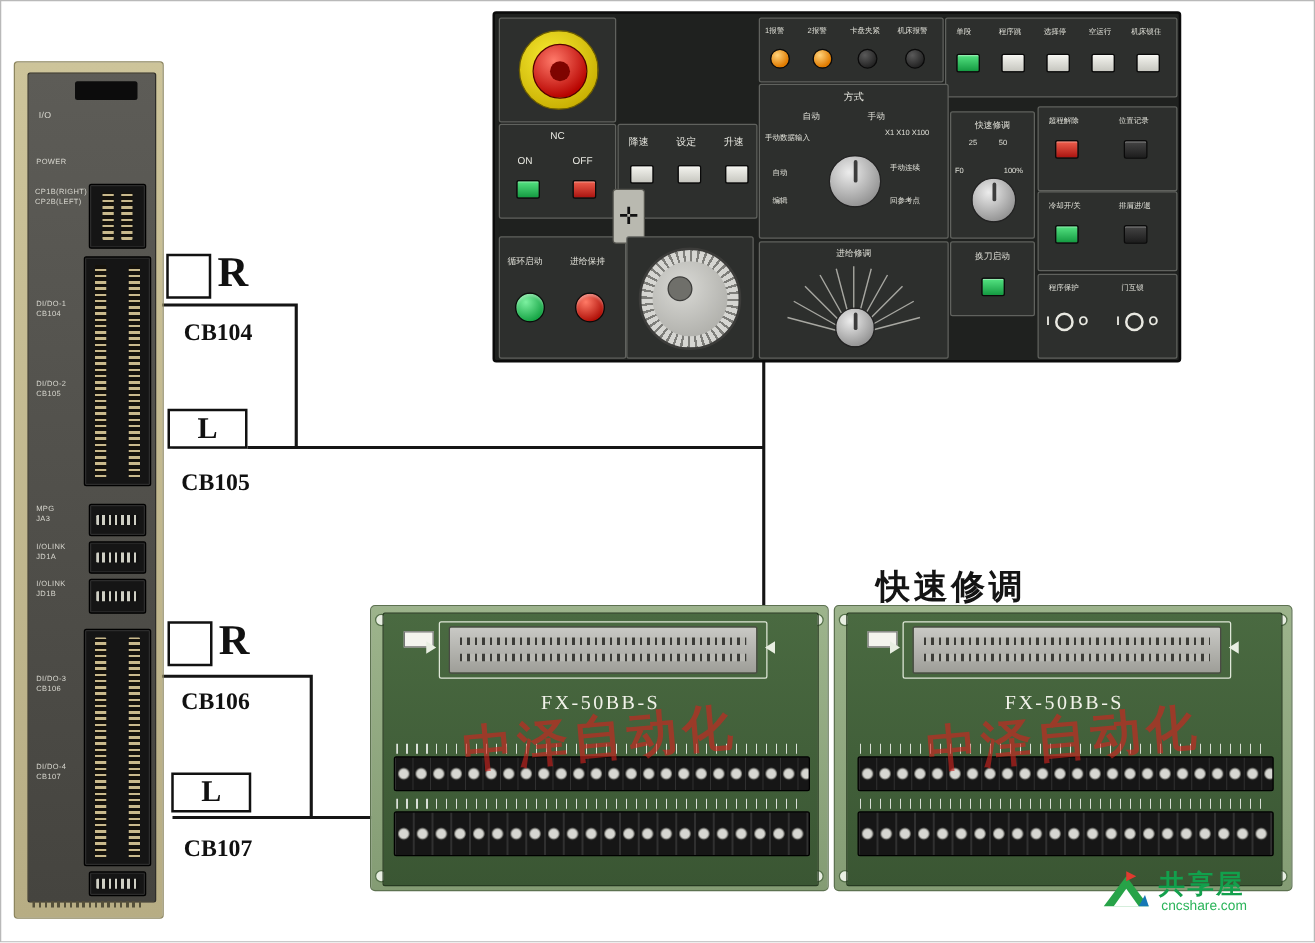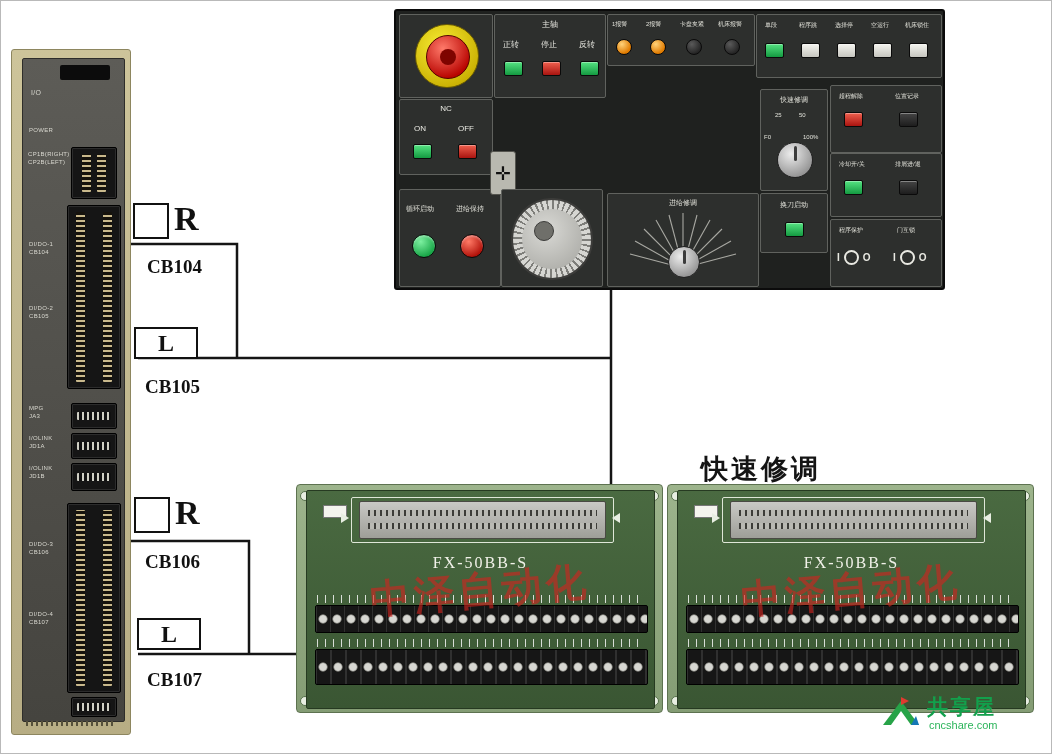--- a/index.html
+++ b/index.html
@@ -160,29 +160,20 @@
   <div class="abs oppanel">
 
     <div class="sec" style="left:3px;top:3px;width:92px;height:82px;">
       <div class="estop-y" style="left:15px;top:9px;">
         <div class="estop-r">
             <div class="estop-c"></div>
           </div>
       </div>
     </div>
 
-    <div class="sec" style="left:98px;top:3px;width:110px;height:82px;">
-      <div class="pl" style="left:0;top:4px;width:110px;text-align:center;">主轴</div>
-      <div class="pl" style="left:8px;top:24px;">正转</div>
-      <div class="pl" style="left:46px;top:24px;">停止</div>
-      <div class="pl" style="left:84px;top:24px;">反转</div>
-      <div class="btn g" style="left:9px;top:46px;"></div>
-      <div class="btn r" style="left:47px;top:46px;"></div>
-      <div class="btn g" style="left:85px;top:46px;"></div>
-    </div>
 
     <div class="sec" style="left:211px;top:3px;width:146px;height:50px;">
       <div class="pls" style="left:4px;top:5px;">1报警</div>
       <div class="pls" style="left:38px;top:5px;">2报警</div>
       <div class="pls" style="left:72px;top:5px;">卡盘夹紧</div>
       <div class="pls" style="left:110px;top:5px;">机床报警</div>
       <div class="lamp o" style="left:8px;top:24px;"></div>
       <div class="lamp o" style="left:42px;top:24px;"></div>
       <div class="lamp k" style="left:78px;top:24px;"></div>
       <div class="lamp k" style="left:116px;top:24px;"></div>
@@ -202,21 +193,41 @@
     </div>
 
     <div class="sec" style="left:3px;top:88px;width:92px;height:74px;">
       <div class="pl" style="left:0;top:4px;width:92px;text-align:center;">NC</div>
       <div class="pl" style="left:14px;top:24px;">ON</div>
       <div class="pl" style="left:58px;top:24px;">OFF</div>
       <div class="btn g" style="left:13px;top:44px;"></div>
       <div class="btn r" style="left:58px;top:44px;"></div>
     </div>
 
-
+    <div class="sec" style="left:98px;top:88px;width:110px;height:74px;">
+      <div class="pl" style="left:8px;top:8px;">降速</div>
+      <div class="pl" style="left:46px;top:8px;">设定</div>
+      <div class="pl" style="left:84px;top:8px;">升速</div>
+      <div class="btn w" style="left:9px;top:32px;"></div>
+      <div class="btn w" style="left:47px;top:32px;"></div>
+      <div class="btn w" style="left:85px;top:32px;"></div>
+    </div>
+
+    <div class="sec" style="left:211px;top:56px;width:150px;height:122px;">
+      <div class="pl" style="left:0;top:4px;width:150px;text-align:center;">方式</div>
+      <div class="pls" style="left:34px;top:20px;font-size:7px;">自动</div>
+      <div class="pls" style="left:86px;top:20px;font-size:7px;">手动</div>
+      <div class="pls" style="left:4px;top:38px;width:44px;white-space:normal;">手动数据输入</div>
+      <div class="pls" style="left:10px;top:66px;">自动</div>
+      <div class="pls" style="left:10px;top:88px;">编辑</div>
+      <div class="pls" style="left:100px;top:36px;">X1 X10 X100</div>
+      <div class="pls" style="left:104px;top:62px;">手动连续</div>
+      <div class="pls" style="left:104px;top:88px;">回参考点</div>
+      <div class="knob" style="left:55px;top:56px;width:40px;height:40px;"></div>
+    </div>
 
     <div class="sec" style="left:364px;top:78px;width:66px;height:100px;">
       <div class="pls" style="left:0;top:5px;width:66px;text-align:center;font-size:7px;">快速修调</div>
       <div class="pls" style="left:14px;top:22px;">25</div>
       <div class="pls" style="left:38px;top:22px;">50</div>
       <div class="pls" style="left:3px;top:44px;">F0</div>
       <div class="pls" style="left:42px;top:44px;">100%</div>
       <div class="knob" style="left:16px;top:52px;width:34px;height:34px;"></div>
     </div>
 

